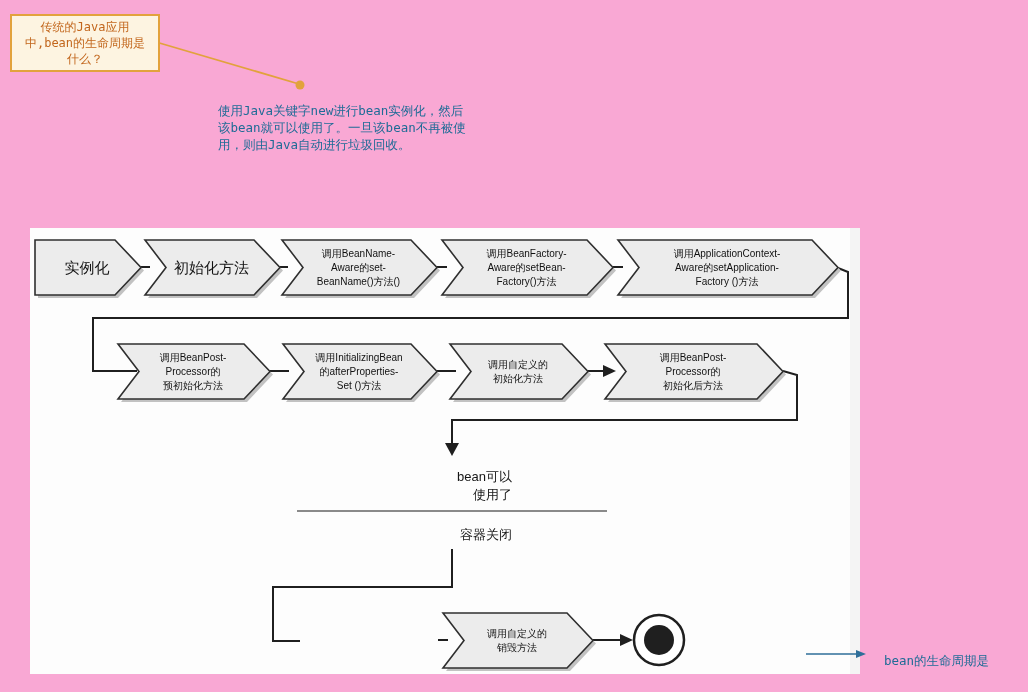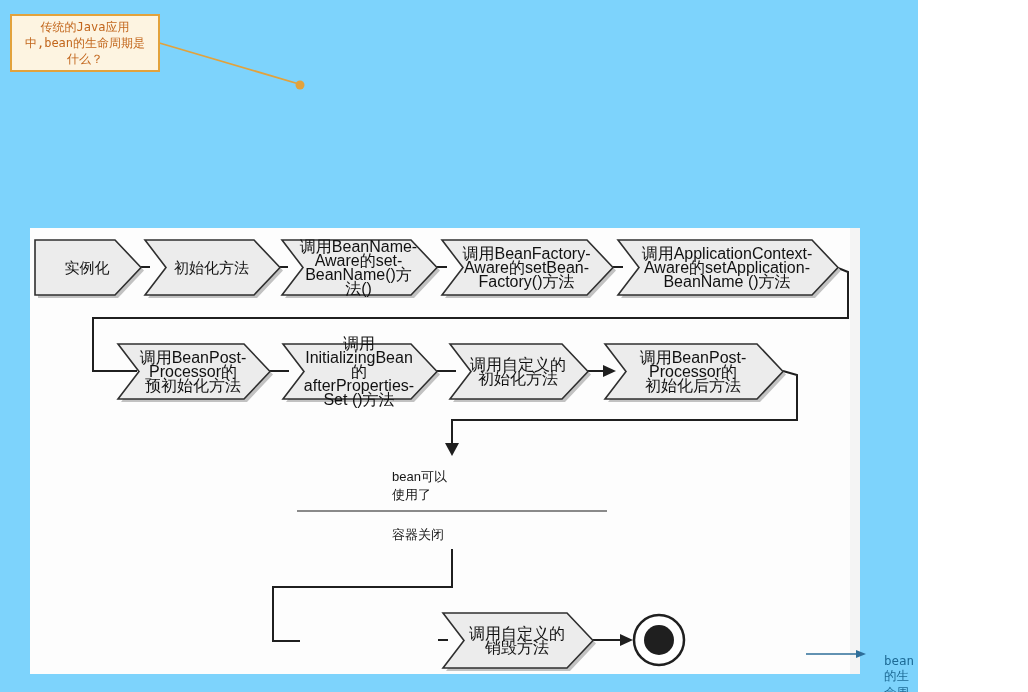--- a/index.html
+++ b/index.html
@@ -6,21 +6,21 @@
     --accent_orange:#e2a23c;
     --callout_bg:#fdf4e1;
     --callout_text:#c2661c;
     --note_blue:#1e6b96;
     --caption_blue:#2e6e99;
     --chevron_fill:#ececec;
     --chevron_stroke:#2f2f2f;
     --line_black:#1f1f1f;
   }
   html,body{margin:0;padding:0;background:#fff;}
-  .page{position:relative;width:918px;height:692px;background:#7dd3fc;overflow:hidden;
+  .page{position:relative;width:1028px;height:692px;background:#f9a8d4;overflow:hidden;
         font-family:"Liberation Sans",sans-serif;}
   .scanbg{position:absolute;left:30px;top:228px;width:830px;height:446px;background:#fdfdfd;}
   .scanedge{position:absolute;left:850px;top:228px;width:10px;height:446px;background:#f4f4f4;}
   .overlay{position:absolute;left:0;top:0;z-index:1;}
   .k{stroke:var(--line_black);stroke-width:2;fill:none;}
   .kf{fill:var(--line_black);stroke:none;}
   .gray{stroke:#8a8a8a;stroke-width:2;}
   .lead{stroke:var(--accent_orange);stroke-width:1.8;}
   .lead-dot{fill:var(--accent_orange);}
   .final-outer{fill:#fff;stroke:var(--line_black);stroke-width:2.5;}
@@ -34,24 +34,24 @@
   .callout-text{color:var(--callout_text);font-family:"DejaVu Sans Mono",monospace;
                 font-size:12px;line-height:16px;text-align:center;white-space:pre-line;}
   .note{position:absolute;left:218px;top:102px;width:278px;z-index:2;
         color:var(--note_blue);font-family:"DejaVu Sans Mono",monospace;
         font-size:12.5px;line-height:17px;white-space:pre-line;}
   .chevron{position:absolute;z-index:2;display:flex;align-items:center;justify-content:center;}
   .chev-svg{position:absolute;left:0;top:0;overflow:visible;}
   .chev-shadow{fill:#c2c2c2;stroke:none;}
   .chev-body{fill:var(--chevron_fill);stroke:var(--chevron_stroke);stroke-width:1.6;}
   .chevron-label{position:relative;z-index:1;color:#111;text-align:center;
-                 font-size:16px;line-height:14px;white-space:pre-line;
+                 font-size:10px;line-height:14px;white-space:pre-line;
                  padding:0 18px 0 16px;}
   .chevron.single .chevron-label{font-size:15px;}
-  .flow-text{position:absolute;z-index:2;color:#161616;text-align:left;
+  .flow-text{position:absolute;z-index:2;color:#161616;text-align:right;
              font-size:13px;line-height:18px;white-space:pre-line;}
   .caption{position:absolute;left:884px;top:653px;z-index:2;color:var(--note_blue);
            font-family:"DejaVu Sans Mono",monospace;font-size:12.5px;}
 </style>
 </head>
 <body>
 
 <div class="page">
 
   <div class="scanbg"></div>
@@ -95,20 +95,23 @@
       <polygon class="bluef" points="856,650 866,654 856,658"></polygon>
     </g>
   </svg>
 
   <div class="callout">
     <div class="callout-text">传统的Java应用
 中,bean的生命周期是
 什么？</div>
   </div>
 
+  <div class="note">使用Java关键字new进行bean实例化，然后
+该bean就可以使用了。一旦该bean不再被使
+用，则由Java自动进行垃圾回收。</div>
 
   <div class="chevron single" style="left:35px;top:240px;width:106px;height:55px">
       <svg class="chev-svg" width="111" height="60">
         <polygon points="0,0 80,0 106,27.5 80,55 0,55" class="chev-shadow" transform="translate(3,3)"></polygon>
         <polygon points="0,0 80,0 106,27.5 80,55 0,55" class="chev-body"></polygon>
       </svg>
     <span class="chevron-label">实例化</span>
   </div>
   <div class="chevron single" style="left:145px;top:240px;width:135px;height:55px">
       <svg class="chev-svg" width="140" height="60">
@@ -135,21 +138,21 @@
 Aware的setBean-
 Factory()方法</span>
   </div>
   <div class="chevron" style="left:618px;top:240px;width:220px;height:55px">
       <svg class="chev-svg" width="225" height="60">
         <polygon points="0,0 194,0 220,27.5 194,55 0,55 21,27.5" class="chev-shadow" transform="translate(3,3)"></polygon>
         <polygon points="0,0 194,0 220,27.5 194,55 0,55 21,27.5" class="chev-body"></polygon>
       </svg>
     <span class="chevron-label">调用ApplicationContext-
 Aware的setApplication-
-BeanName ()方法</span>
+Factory ()方法</span>
   </div>
 
   <div class="chevron" style="left:118px;top:344px;width:152px;height:55px">
       <svg class="chev-svg" width="157" height="60">
         <polygon points="0,0 126,0 152,27.5 126,55 0,55 21,27.5" class="chev-shadow" transform="translate(3,3)"></polygon>
         <polygon points="0,0 126,0 152,27.5 126,55 0,55 21,27.5" class="chev-body"></polygon>
       </svg>
     <span class="chevron-label">调用BeanPost-
 Processor的
 预初始化方法</span>

